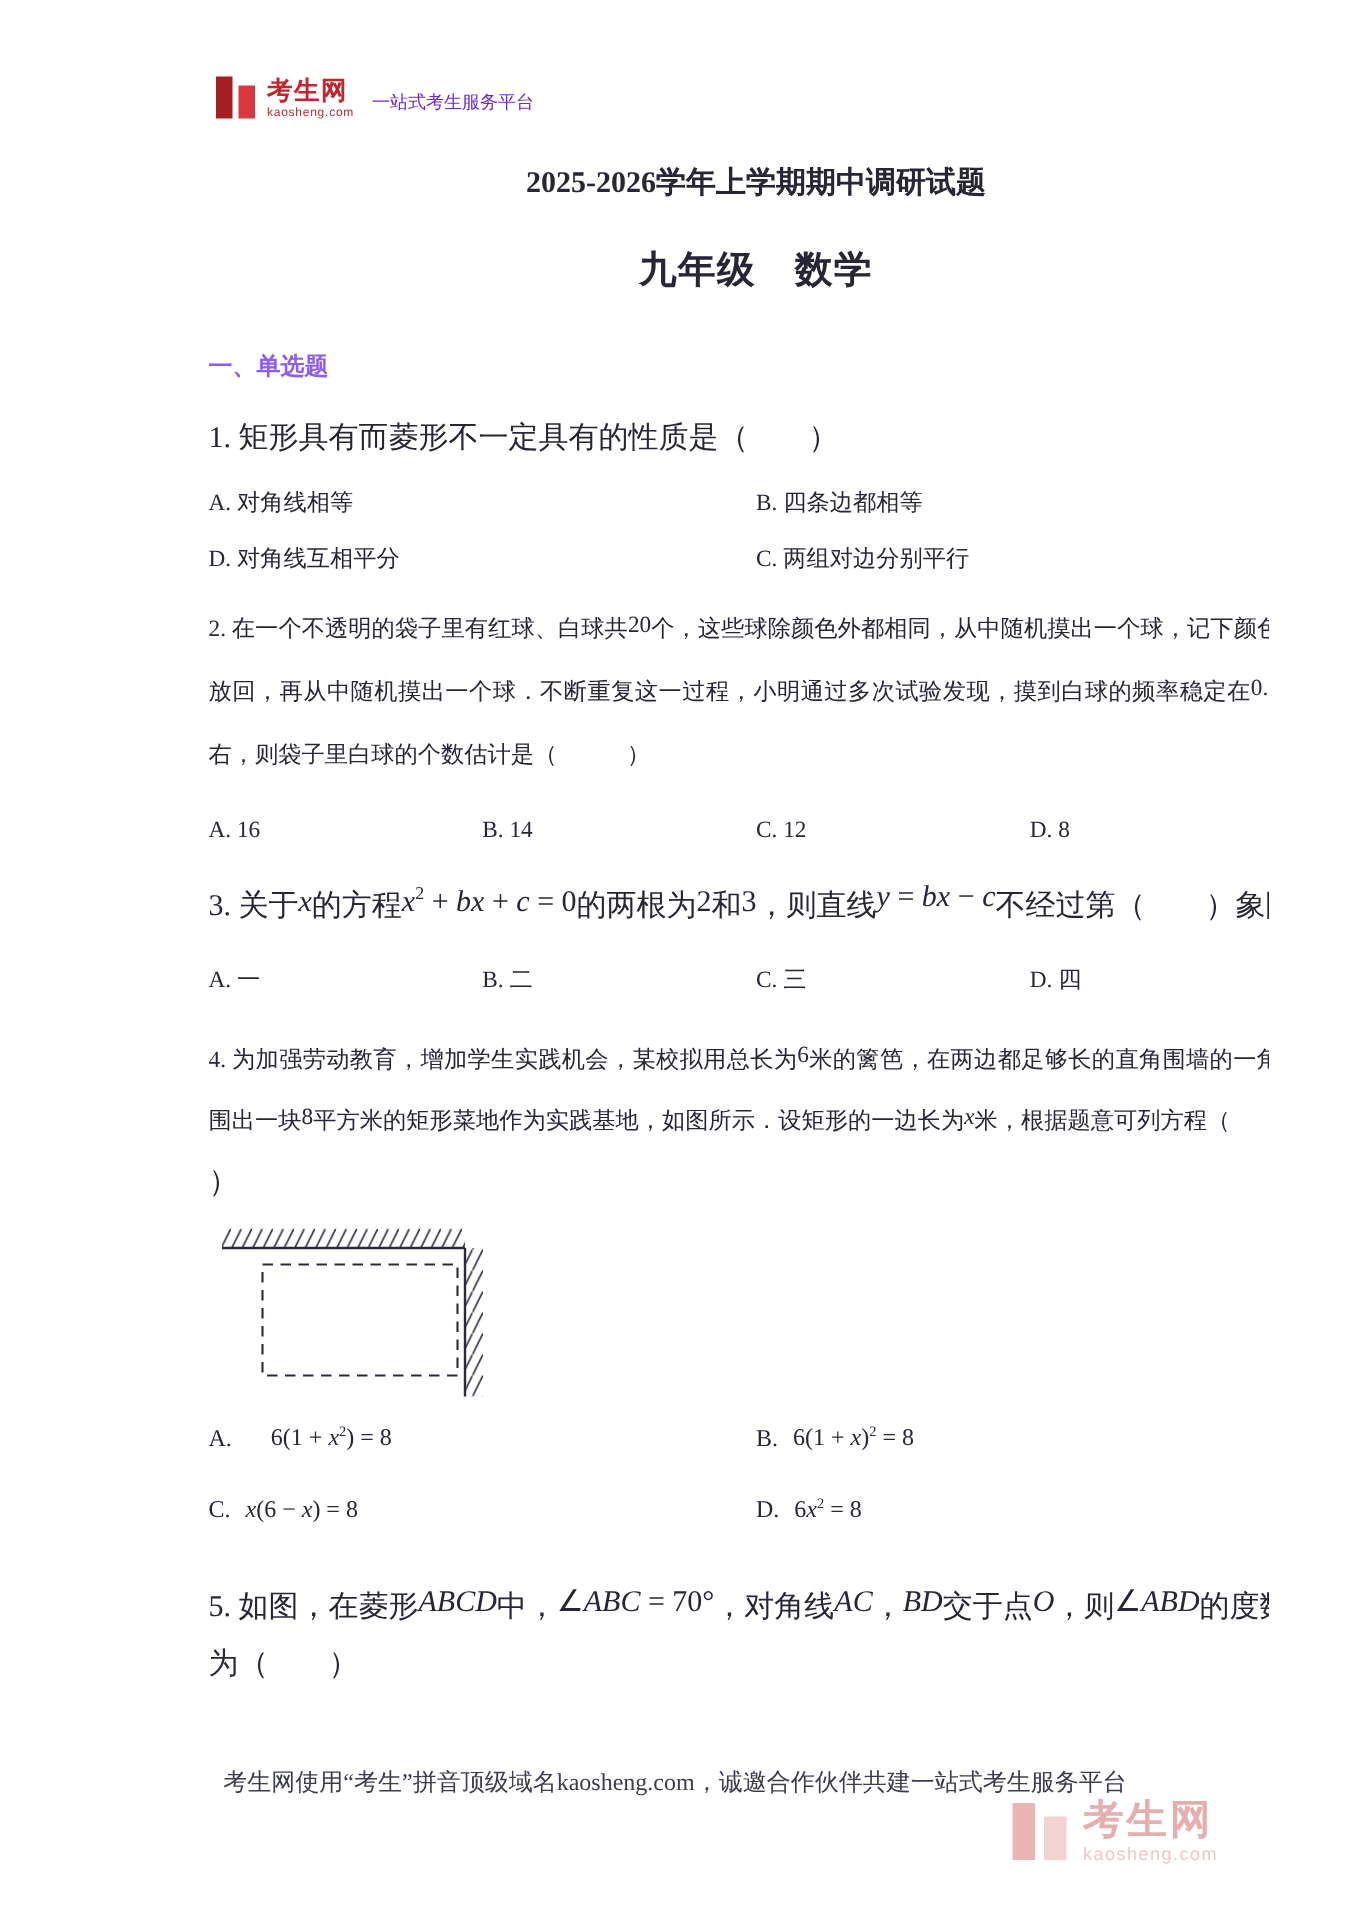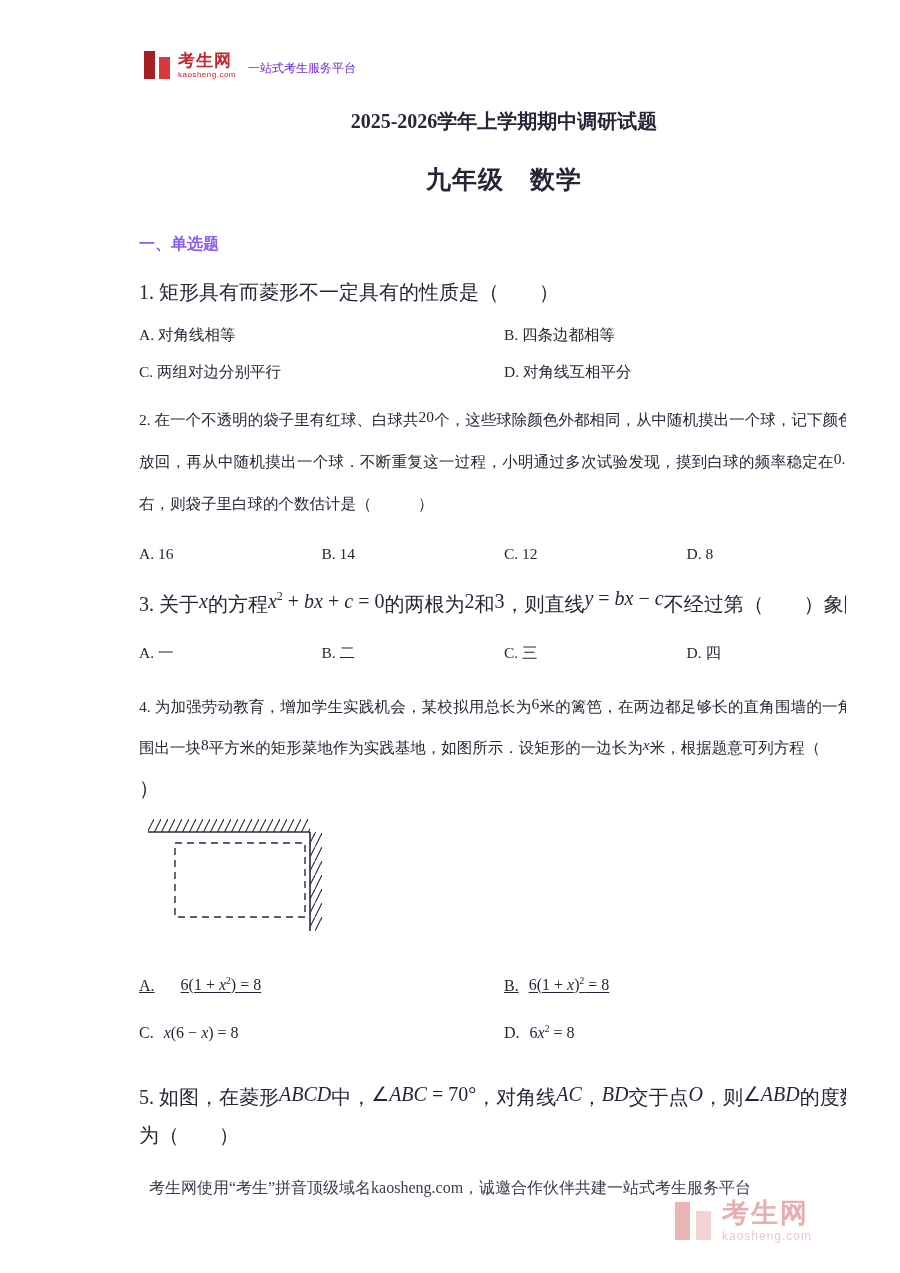--- a/index.html
+++ b/index.html
@@ -25,21 +25,21 @@
   .content { position: absolute; top: 108px; left: 85px; width: 730px; }
   .title1 { text-align: center; font-weight: bold; font-size: 20px; }
   .title2 { text-align: center; font-weight: bold; font-size: 25px; margin-top: 28px; letter-spacing: 1px; }
   .section-heading { font-family: "Liberation Sans", sans-serif; font-weight: bold; font-size: 16px; margin-top: 38px; color: #8b5cf6; }
 
   .stem { font-size: 20px; line-height: 1.9; }
   .para { font-size: 15.5px; line-height: 2.7; text-align: justify; }
   .opt-row { display: flex; font-size: 15.5px; align-items: flex-end; }
   .w50 { width: 50%; }
   .w25 { width: 25%; } .mt14{margin-top:14px;} .mt16{margin-top:16px;}
-  .mt18{margin-top:18px;} .mt20{margin-top:20px;} .mt22{margin-top:22px;} .mt24{margin-top:37px;text-decoration:underline;} .mt28{margin-top:28px;} .mt36{margin-top:36px;}
+  .mt18{margin-top:18px;} .mt20{margin-top:20px;} .mt22{margin-top:22px;} .mt24{margin-top:10px;} .mt28{margin-top:28px;} .mt36{margin-top:36px;}
 
   .it { font-style: italic; font-family: "Liberation Serif", serif; }
   .ro { font-style: normal; font-family: "Liberation Serif", serif; }
   sup { font-size: 0.6em; }
   .up2 { position: relative; top: -3px; }
   .up3 { position: relative; top: -6px; }
 
   .figure { margin: 12px 0 0 8px; }
   .formula { font-size: 16px; }
   .opt-label { margin-right: 10px; }
@@ -80,22 +80,22 @@
     <div class="title2">九年级　数学</div>
 
     <div class="section-heading">一、单选题</div>
 
     <div class="stem mt18">1. 矩形具有而菱形不一定具有的性质是（　　）</div>
     <div class="opt-row mt14">
       <div class="w50">A. 对角线相等</div>
       <div class="w50">B. 四条边都相等</div>
     </div>
     <div class="opt-row mt16">
+      <div class="w50">D. 对角线互相平分</div>
       <div class="w50">C. 两组对边分别平行</div>
-      <div class="w50">D. 对角线互相平分</div>
     </div>
 
     <div class="para mt16"><span>2. 在一个不透明的袋子里有红球、白球共</span><span class="ro up2">20</span><span>个，这些球除颜色外都相同，从中随机摸出一个球，记下颜色后放回，再从中随机摸出一个球．不断重复这一过程，小明通过多次试验发现，摸到白球的频率稳定在</span><span class="ro up2">0.6</span><span>左右，则袋子里白球的个数估计是（　　　）</span></div>
     <div class="opt-row mt20">
       <div class="w25">A. 16</div>
       <div class="w25">B. 14</div>
       <div class="w25">C. 12</div>
       <div class="w25">D. 8</div>
     </div>
 

